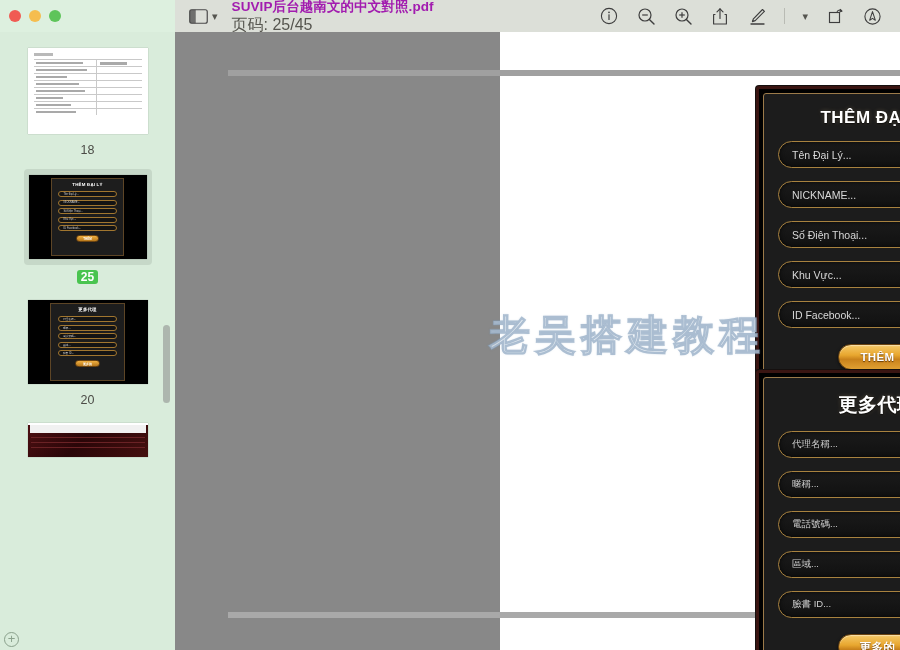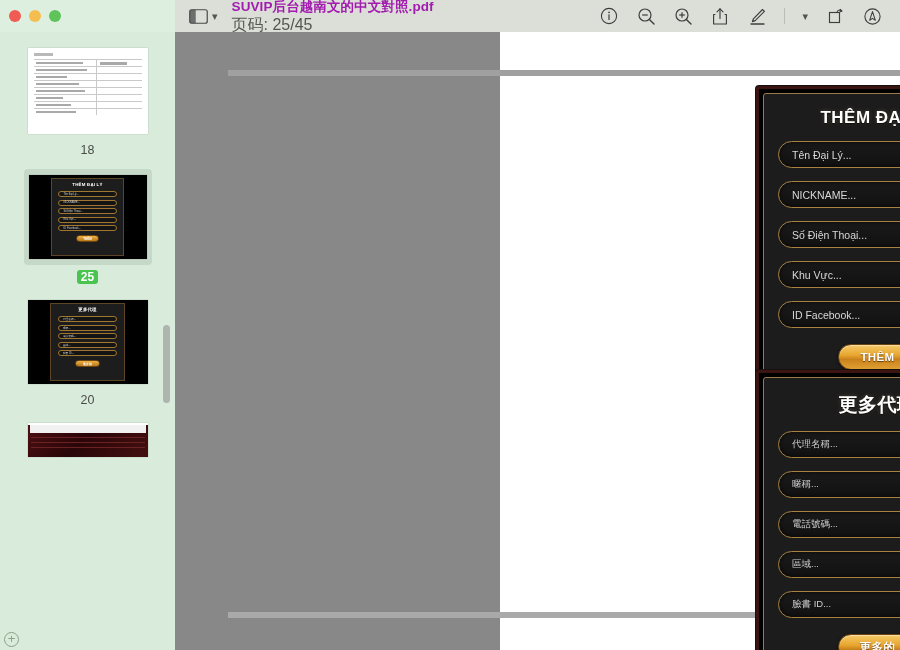--- a/index.html
+++ b/index.html
@@ -482,16 +482,17 @@
         <div class="field cn">
             <span>臉書 ID...</span>
           </div>
         <div class="submit">
             <span>更多的</span>
           </div>
       </div>
     </div>
 
     <div class="watermark">
+      <div class="wm-cn">老吴搭建教程</div>
     </div>
   </div>
 
 </div>
 
 </body></html>

